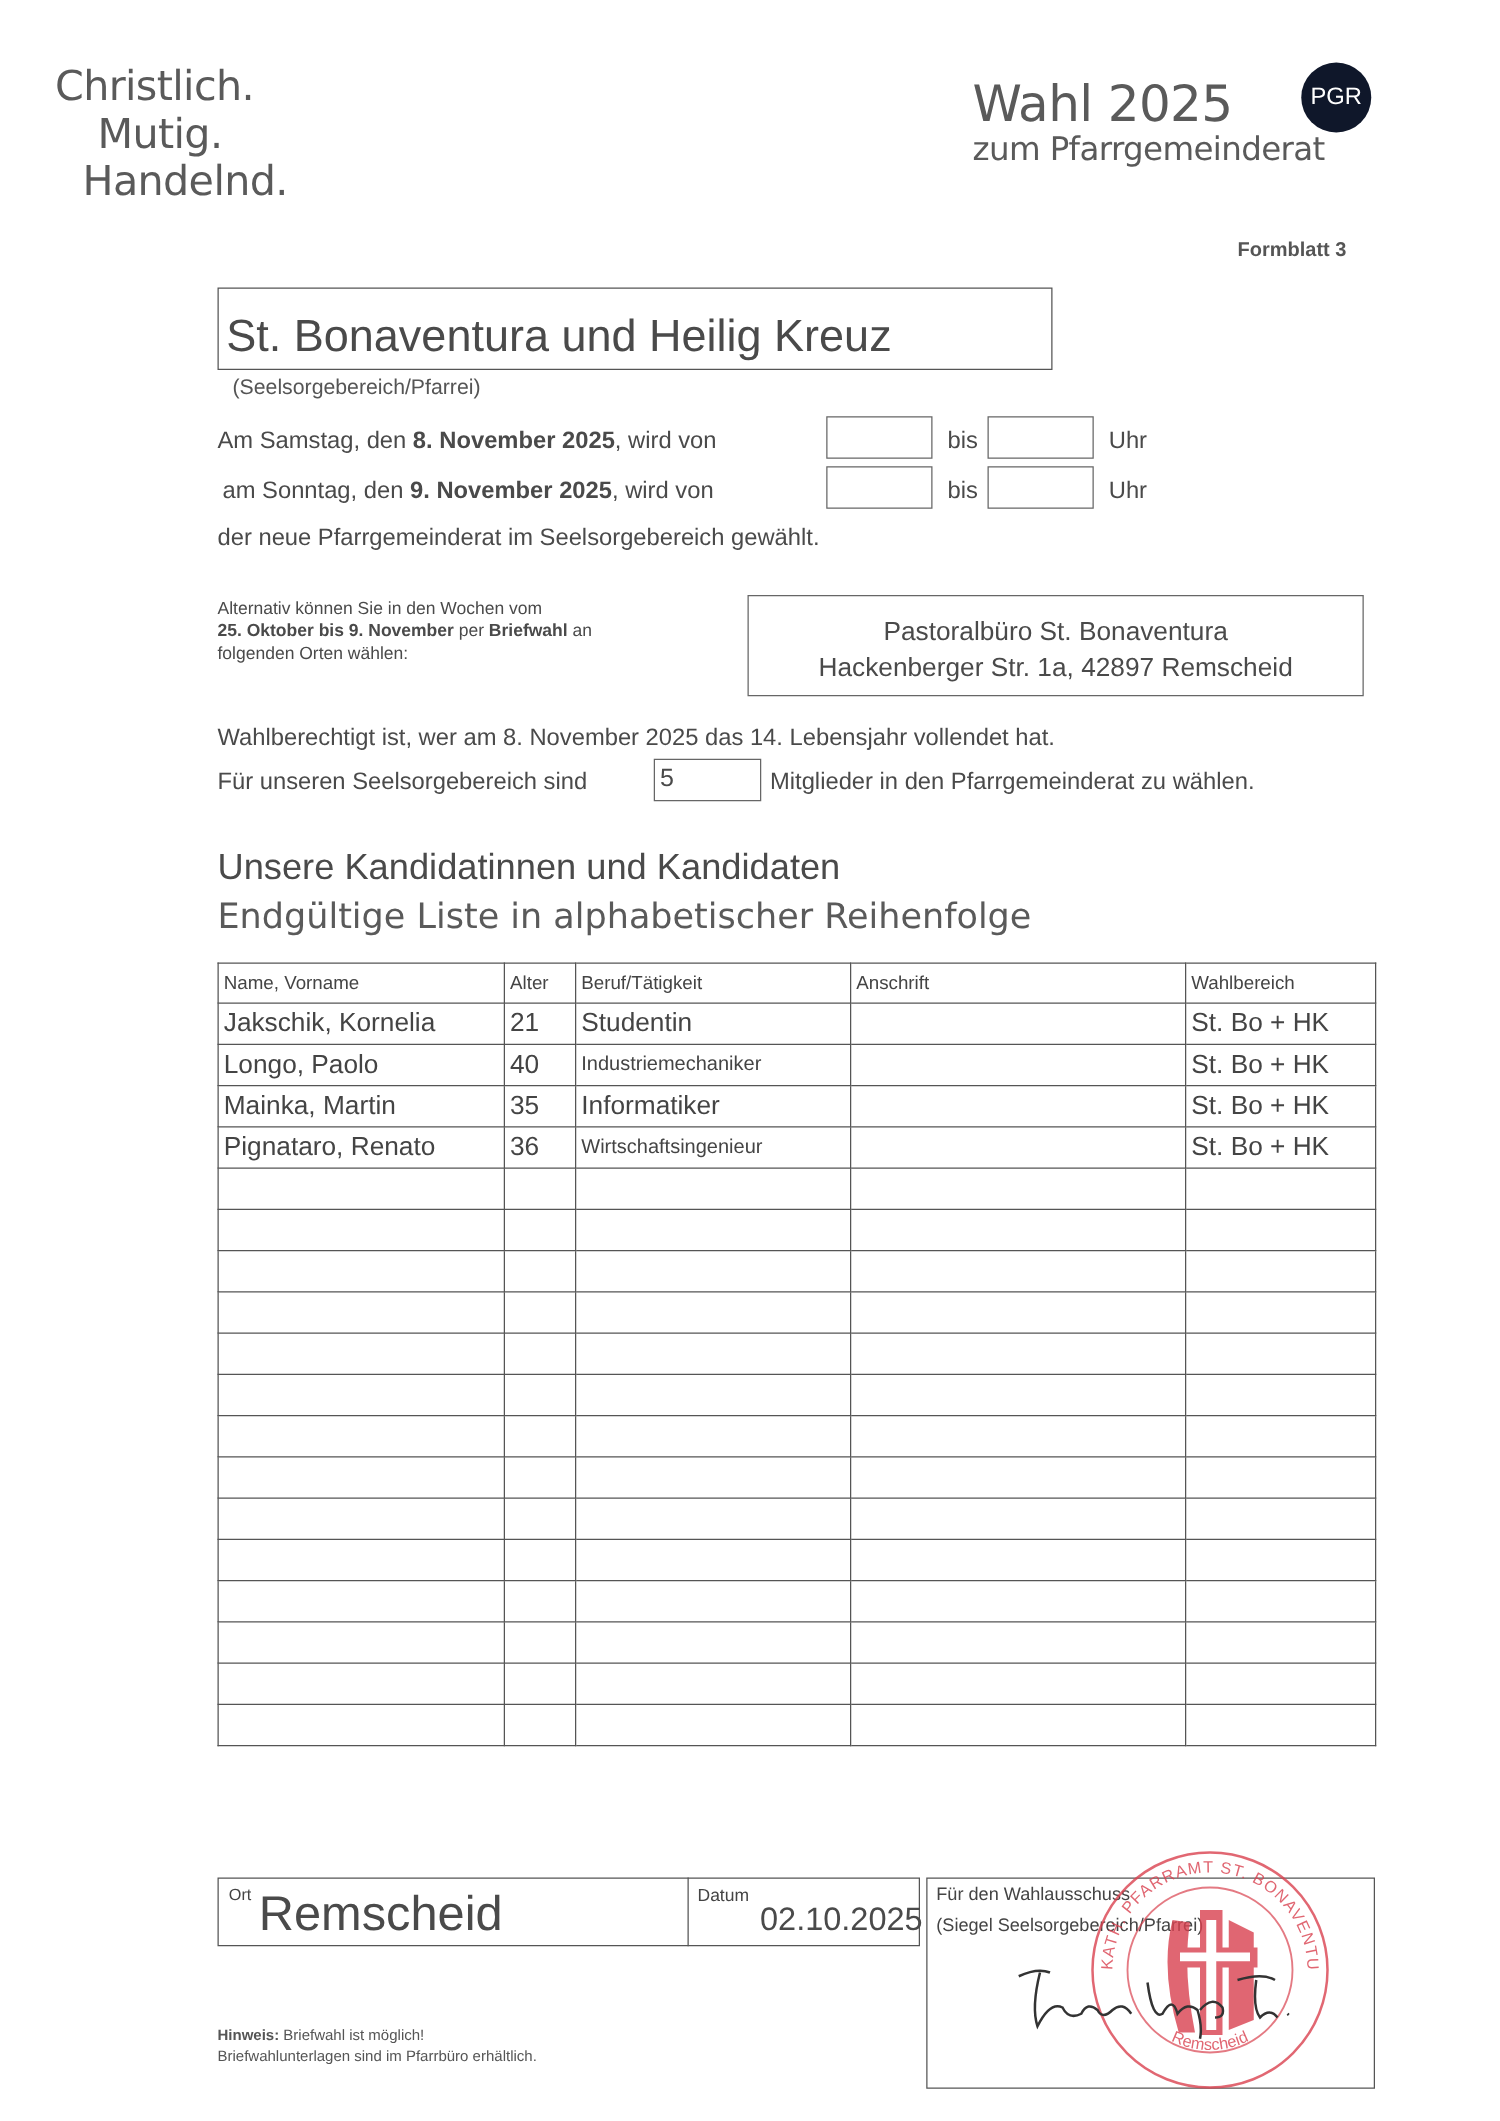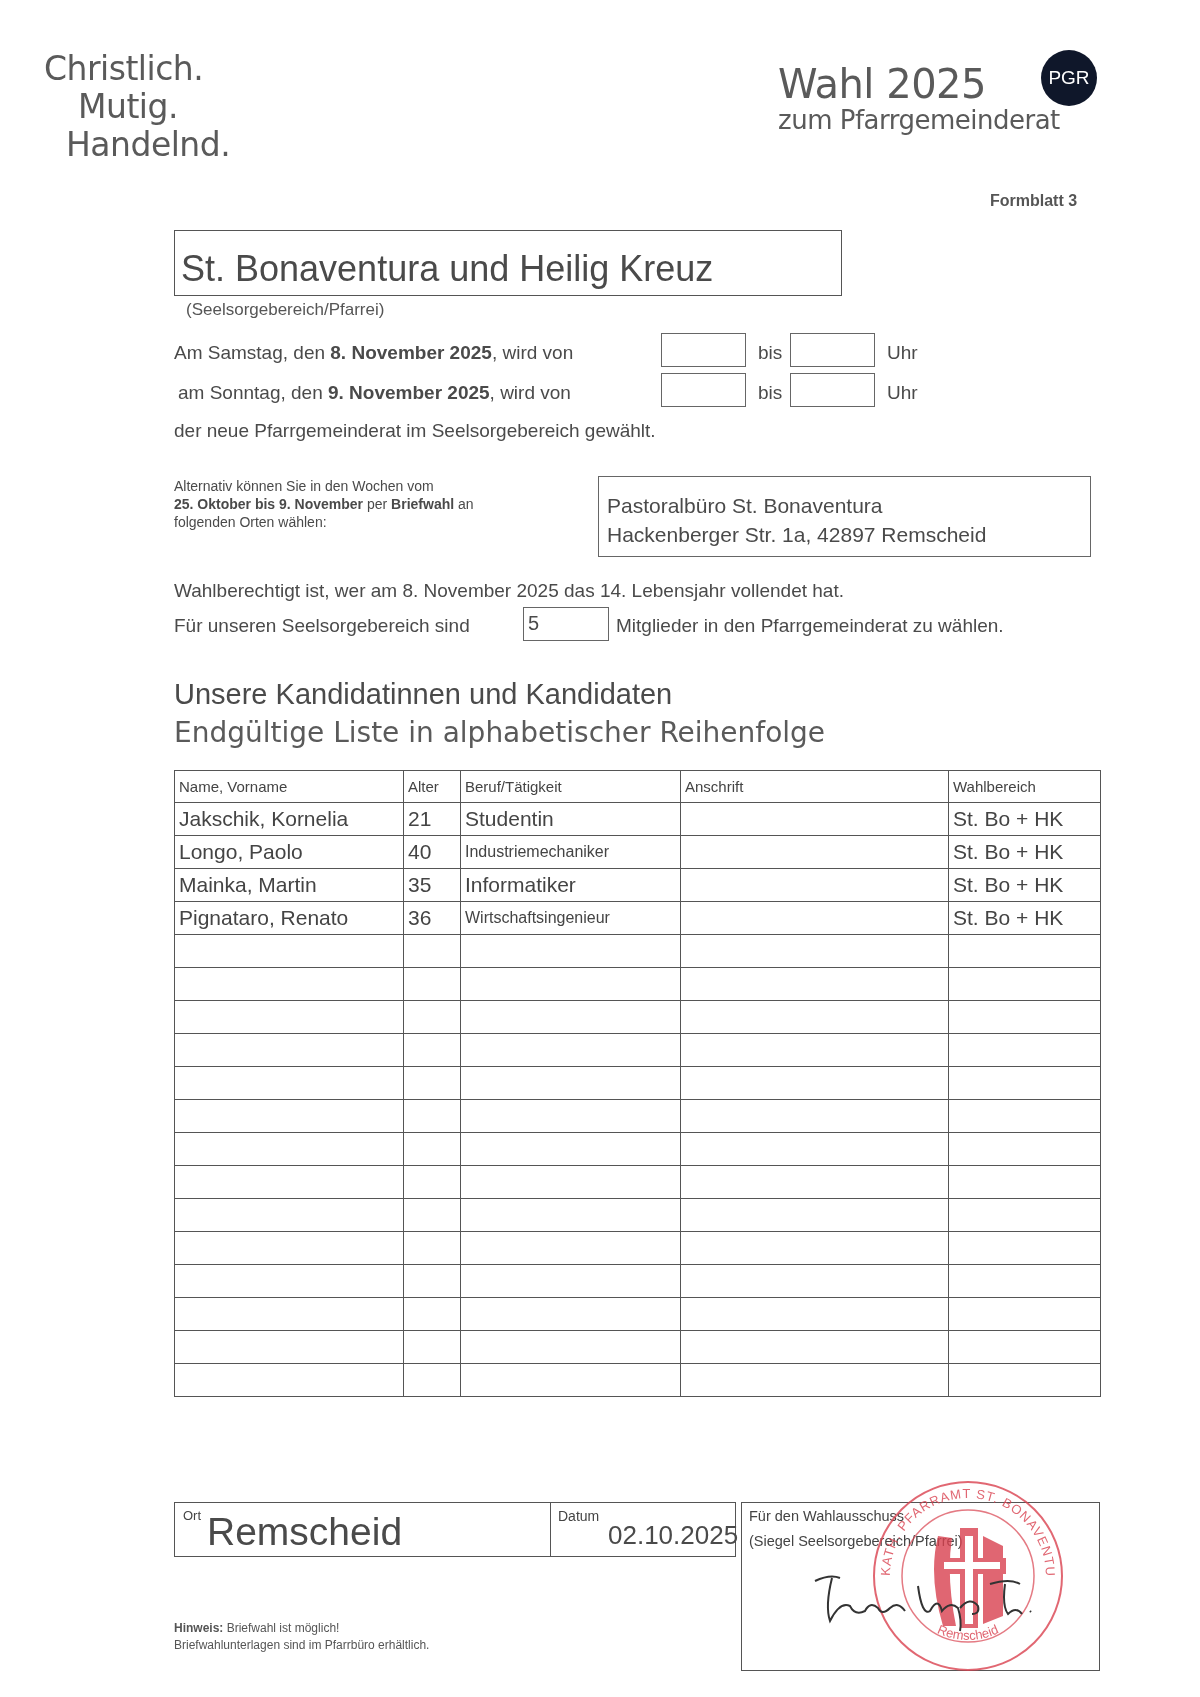--- a/index.html
+++ b/index.html
@@ -14,21 +14,21 @@
   .wahl .big { font-size:40px; line-height:44px; letter-spacing:-0.5px; }
   .wahl .sub { font-size:26px; line-height:29px; letter-spacing:-0.5px; }
   .pgr { left:1041px; top:50px; width:56px; height:56px; border-radius:50%; background:#0f172a; color:#fff; font-family:"Liberation Sans", sans-serif; font-size:19px; line-height:56px; text-align:center; }
   .formblatt { left:990px; top:192px; font-size:16px; font-weight:bold; color:#555; }
   .pfarrei-box { left:174px; top:230px; width:668px; height:66px; border:1.5px solid #555; box-sizing:border-box; }
   .pfarrei-name { left:181px; top:248px; font-size:36px; color:#4a4a4a; white-space:nowrap; }
   .pfarrei-label { left:174px; top:300px; font-size:17px; color:#555;margin-left:12px; }
   .line { font-size:19px; color:#4a4a4a; white-space:nowrap; }
   .timebox { border:1.5px solid #666; box-sizing:border-box; width:85px; height:34px; background:#fff; }
   .small { font-size:14px; line-height:18px; color:#4a4a4a; }
-  .addr-box { left:598px; top:476px; width:493px; height:81px; border:1.5px solid #666; box-sizing:border-box; padding:14px 8px 0 8px; font-size:21px; line-height:29px; color:#4a4a4a; }
+  .addr-box { left:598px; top:476px; width:493px; height:81px; border:1.5px solid #666; box-sizing:border-box; padding:14px 8px 0 8px; font-size:21px; line-height:29px; color:#4a4a4a;text-align:center; }
   .countbox { left:523px; top:607px; width:86px; height:34px; border:1.5px solid #666; box-sizing:border-box; font-size:20px; padding:4px 0 0 4px; }
   .h2 { left:174px; top:678px; font-size:29px; font-weight:normal; color:#4a4a4a; white-space:nowrap; }
   .h3 { left:174px; top:716px; font-family:"DejaVu Sans", sans-serif; font-size:28px; color:#5a5a5a; white-space:nowrap; }
   table.cand { position:absolute; left:174px; top:770px; width:926px; border-collapse:collapse; table-layout:fixed; }
   table.cand th, table.cand td { border:1.5px solid #555; padding:0 4px; height:32px; text-align:left; vertical-align:middle; white-space:nowrap; overflow:hidden; }
   table.cand th { font-weight:normal; font-size:15px; color:#444; height:31px; }
   table.cand td { font-size:21px; color:#444; }
   table.cand td.small-txt { font-size:16px; }
   .bottom-box { left:174px; top:1502px; width:562px; height:55px; border:1.5px solid #555; box-sizing:border-box; }
   .bottom-divider { left:550px; top:1502px; width:0; height:55px; border-left:1.5px solid #555; }

